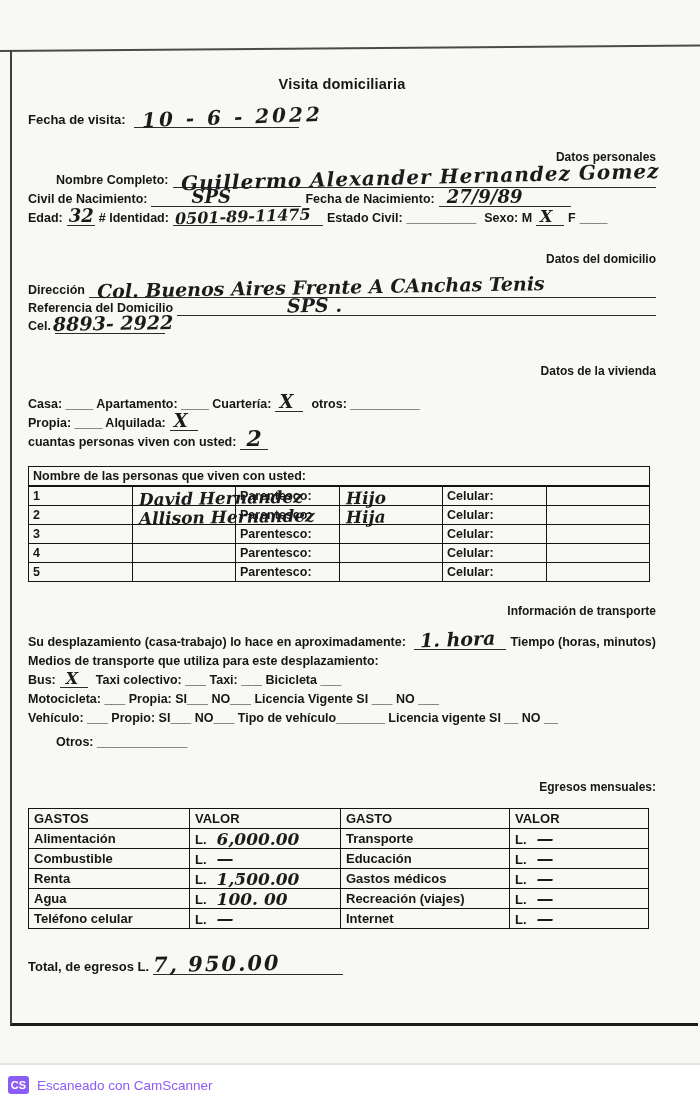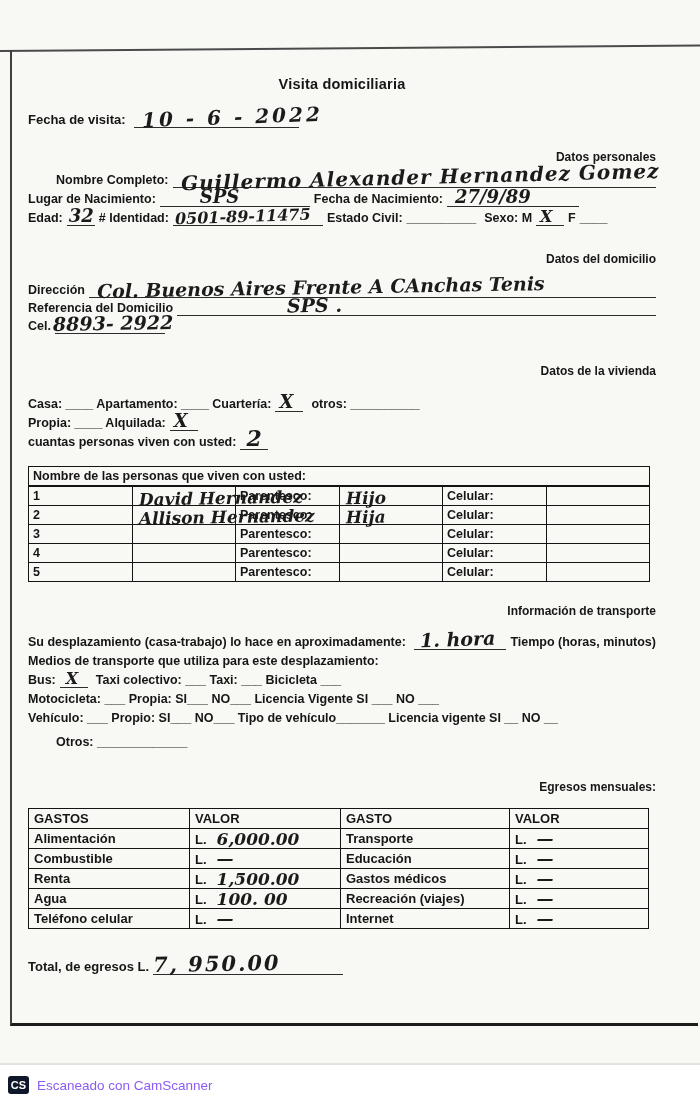--- a/index.html
+++ b/index.html
@@ -62,21 +62,21 @@
       text-align:left; padding:1px 5px; height:17px; }
   .eg-c1{width:150px;} .eg-c2{width:140px;} .eg-c3{width:158px;} .eg-c4{width:128px;}
 
   
   .mt8{margin-top:8px;padding-left:28px;} .mt16{margin-top:16px;} .mt18{margin-top:18px;}
   .mt20{margin-top:20px;} .mt22{margin-top:22px;} .mt26{margin-top:26px;} .mt30{margin-top:30px;}
   .mt2{margin-top:2px;} .mt3{margin-top:3px;}
 
   
   .cs-row { position:absolute; left:8px; top:1076px; display:flex; align-items:center; }
-  .cs-badge { width:21px; height:18px; background:#0f172a; border-radius:3px; color:#ffffff;
+  .cs-badge { width:21px; height:18px; background:#8b5cf6; border-radius:3px; color:#ffffff;
               font-size:11px; font-weight:700; display:flex; align-items:center; justify-content:center; }
   .cs-text { margin-left:8px; color:#8b5cf6; font-size:13.5px; font-weight:400; }
 </style>
 </head>
 <body>
 
 <div class="paper-texture"></div>
 <div class="scan-topline"></div>
 
 <div class="form-box">
@@ -93,21 +93,21 @@
   <div class="section-h mt22">Datos personales</div>
 
   <div class="line mt8">
     <span class="lbl">Nombre Completo:</span>
     <span class="fill grow gap-s">
       <span class="hand hand-name hand-pos">Guillermo Alexander Hernandez Gomez</span>
     </span>
   </div>
 
   <div class="line mt3">
-    <span class="lbl">Lugar de Nacimiento:</span>
+    <span class="lbl">Civil de Nacimiento:</span>
     <span class="fill w150 gap-s">
       <span class="hand hand-lg hand-pos" style="left:40px;">SPS</span>
     </span>
     <span class="lbl gap-s">Fecha de Nacimiento:</span>
     <span class="fill w130 gap-s">
       <span class="hand hand-lg hand-pos">27/9/89</span>
     </span>
   </div>
 
   <div class="line mt3">

